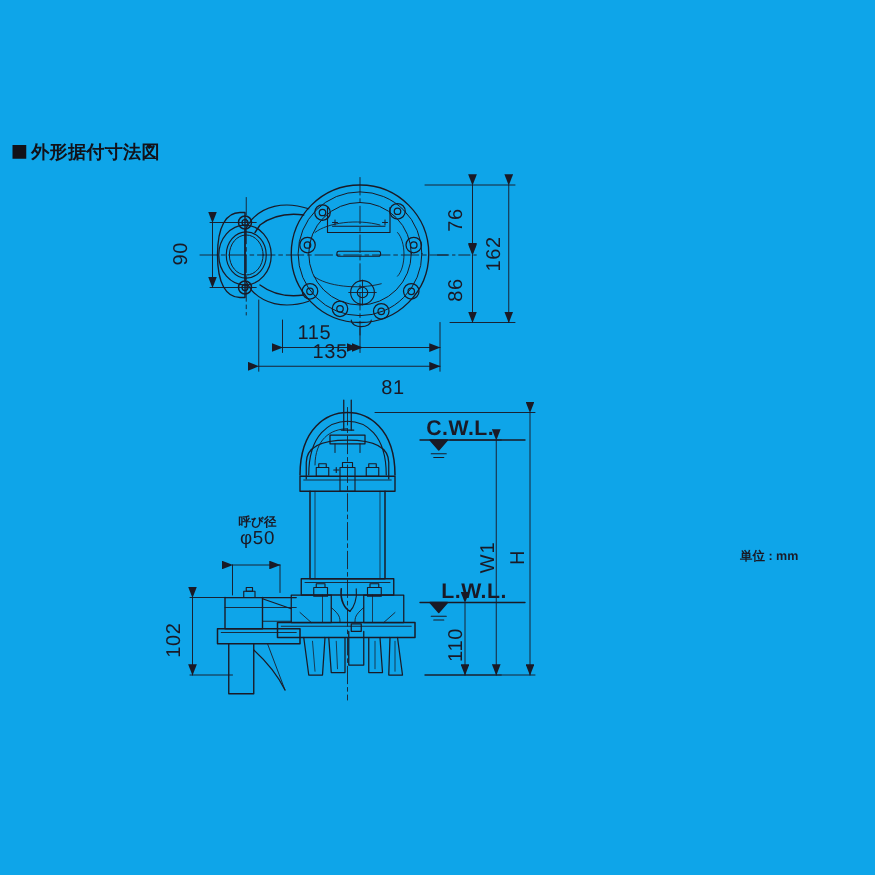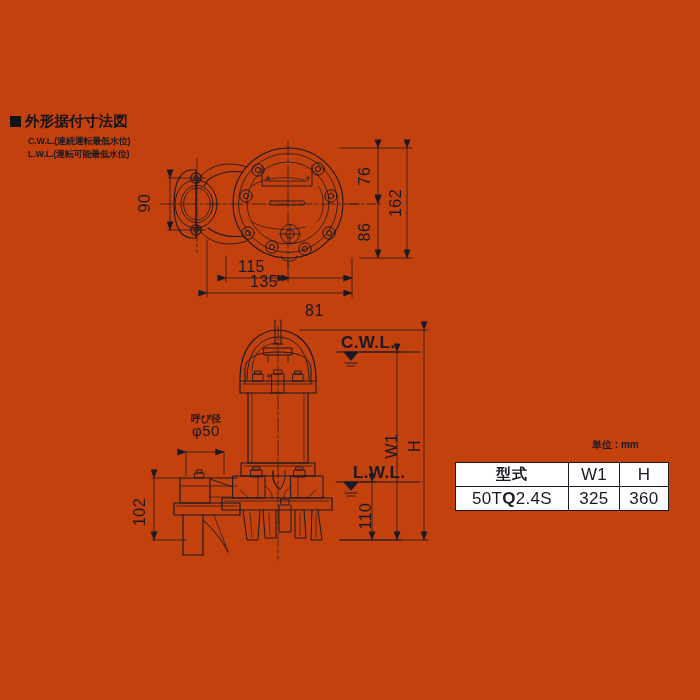--- a/index.html
+++ b/index.html
@@ -7,21 +7,21 @@
     padding: 0;
     background: #ffffff;
   }
   body {
     font-family: "Liberation Sans", sans-serif;
   }
   #page {
     position: relative;
     width: 700px;
     height: 700px;
-    background: #c2410c;
+    background: #0ea5e9;
     overflow: hidden;
     color: #1a1a26;
   }
 
   
   #header-block {
     position: absolute;
     left: 10px;
     top: 112px;
   }
@@ -124,24 +124,20 @@
 </style>
 </head>
 <body>
 
 <div id="page">
 
   <div id="header-block">
     <div class="sec-title">
       <span class="sec-square"></span>
       <span>外形据付寸法図</span>
-    </div>
-    <div class="legend-lines">
-      <div>C.W.L.(連続運転最低水位)</div>
-      <div>L.W.L.(運転可能最低水位)</div>
     </div>
   </div>
 
   <svg id="drawing" width="700" height="700" viewBox="0 0 700 700">
     <defs>
       <marker id="ar" markerWidth="9" markerHeight="7" refX="8.6" refY="3.5" orient="auto" markerUnits="userSpaceOnUse">
         <path d="M0,0 L9,3.5 L0,7 z" fill="#1a1a26"></path>
       </marker>
       <marker id="arS" markerWidth="9" markerHeight="7" refX="0.4" refY="3.5" orient="auto-start-reverse" markerUnits="userSpaceOnUse">
         <path d="M9,0 L0,3.5 L9,7 z" fill="#1a1a26"></path>
@@ -387,30 +383,14 @@
   <div class="lbl wl-label" style="left:341px; top:333px;">C.W.L.</div>
   <div class="lbl wl-label" style="left:341px; top:463px;margin-left:12px;">L.W.L.</div>
 
   <div class="lbl nomlabel" style="left:178px; top:413px; width:56px;">
     <div>呼び径</div>
     <div class="phi">φ50</div>
   </div>
 
   <div id="unit-note">単位 : mm</div>
 
-  <table id="spec-table">
-    <thead>
-      <tr>
-        <th class="c-model">型式</th>
-        <th class="c-w1">W1</th>
-        <th class="c-h">H</th>
-      </tr>
-    </thead>
-    <tbody>
-      <tr>
-        <td class="c-model"><span>50T</span><span class="bold-q">Q</span><span>2.4S</span></td>
-        <td class="c-w1">325</td>
-        <td class="c-h">360</td>
-      </tr>
-    </tbody>
-  </table>
 
 </div>
 
 </body></html>

